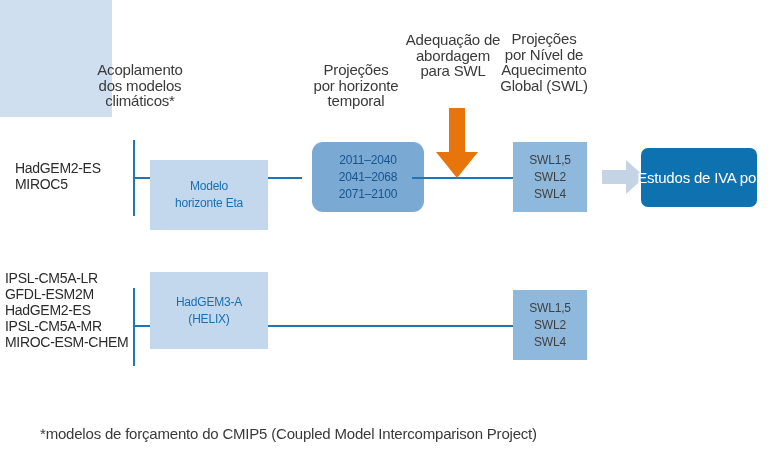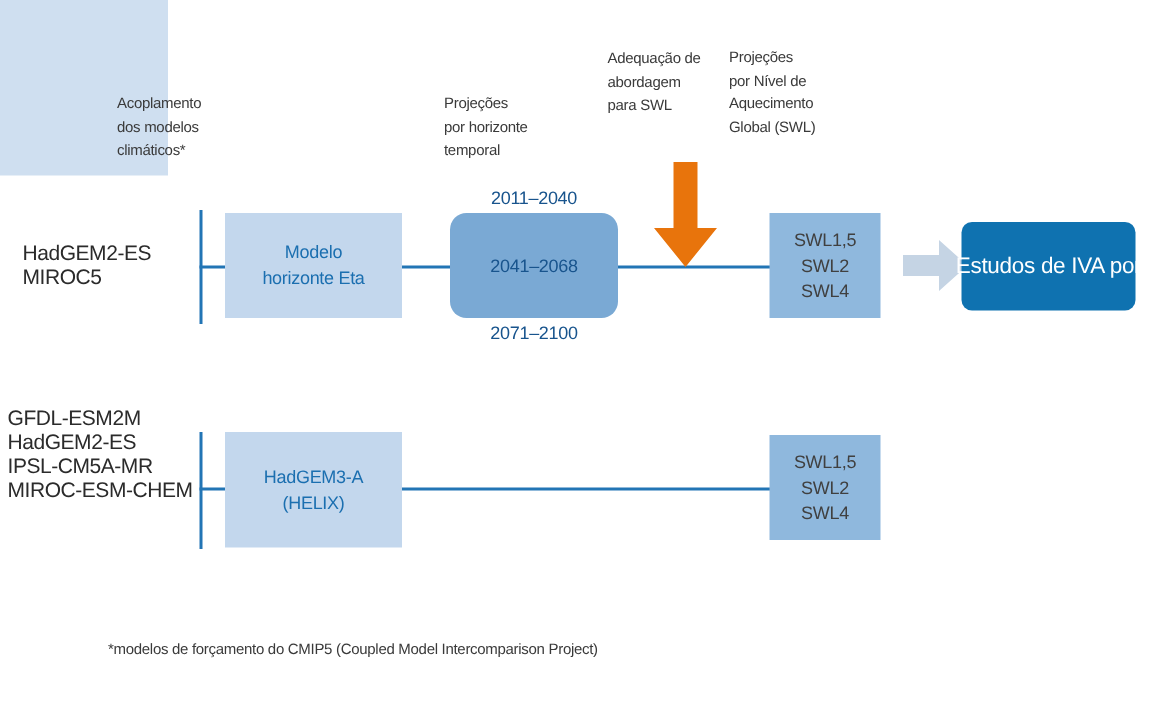--- a/index.html
+++ b/index.html
@@ -19,21 +19,22 @@
   #diagram {
     position: absolute;
     left: 0; top: 0;
     width: 768px;
     height: 476px;
   }
 
   
   .caption {
     position: absolute;
-    font-size: 10px;
+    text-align: center;
+    font-size: 15px;
     line-height: 15.5px;
     color: #3a3a3a;
     font-family: "Liberation Sans", sans-serif;
     letter-spacing: -0.2px;
     white-space: pre-line;
   }
 
   
   .model-stack {
     position: absolute;
@@ -102,26 +103,25 @@
   .arrow-down {
     position: absolute;
   }
   .arrow-right {
     position: absolute;
   }
 
   
   .footnote {
     position: absolute;
-    font-size: 10px;
+    font-size: 15px;
     line-height: 14px;
     color: #3a3a3a;
     letter-spacing: -0.2px;
     white-space: nowrap;
-    margin-left: 32px;
   }
 </style>
 </head>
 <body>
 
 <div id="diagram">
 
   <div class="caption" style="left:78px; top:62px; width:124px;">Acoplamento
 dos modelos
 climáticos*</div>
@@ -140,28 +140,28 @@
 Global (SWL)</div>
 
   <div class="model-stack" style="left:15px; top:160px; width:110px;">
     <div>HadGEM2-ES</div>
     <div>MIROC5</div>
   </div>
 
   <div class="vline" style="left:133px; top:140px; height:76px;"></div>
   <div class="hline" style="left:133px; top:177px; width:18px;"></div>
 
-  <div class="box box-eta" style="left:150px; top:142px; width:118px; height:70px;">
+  <div class="box box-eta" style="left:150px; top:160px; width:118px; height:70px;">
     <span>Modelo</span>
     <span>horizonte Eta</span>
   </div>
 
   <div class="hline" style="left:268px; top:177px; width:34px;"></div>
 
-  <div class="box box-horizon" style="left:300px; top:142px; width:112px; height:70px;gap:28px;">
+  <div class="box box-horizon" style="left:312px; top:142px; width:112px; height:70px;">
     <span>2011–2040</span>
     <span>2041–2068</span>
     <span>2071–2100</span>
   </div>
 
   <div class="hline" style="left:412px; top:177px; width:128px;"></div>
 
   <div class="arrow-down" style="left:435px; top:108px; width:44px; height:72px;">
     <svg width="44" height="72" viewBox="0 0 44 72" xmlns="http://www.w3.org/2000/svg">
       <polygon points="14,0 30,0 30,44 43,44 22,70 1,44 14,44" fill="#e8740c"></polygon>
@@ -180,30 +180,31 @@
     <svg width="44" height="35" viewBox="0 0 44 35" xmlns="http://www.w3.org/2000/svg">
       <polygon points="0,10 24,10 24,0 43,17 24,34 24,24 0,24" fill="#c5d4e4"></polygon>
     </svg>
   </div>
 
   <div class="box box-final" style="left:641px; top:148px; width:116px; height:59px; font-size:15px; line-height:16px;">
     <span>Estudos de IVA por</span>
   </div>
 
   <div class="model-stack" style="left:5px; top:270px; width:120px;">
+    <div>IPSL-CM5A-LR</div>
     <div>GFDL-ESM2M</div>
     <div>HadGEM2-ES</div>
     <div>IPSL-CM5A-MR</div>
     <div>MIROC-ESM-CHEM</div>
   </div>
 
   <div class="vline" style="left:133px; top:288px; height:78px;"></div>
   <div class="hline" style="left:133px; top:325px; width:18px;"></div>
 
-  <div class="box box-helix" style="left:150px; top:288px; width:118px; height:77px;">
+  <div class="box box-helix" style="left:150px; top:272px; width:118px; height:77px;">
     <span>HadGEM3-A</span>
     <span>(HELIX)</span>
   </div>
 
   <div class="hline" style="left:268px; top:325px; width:247px;"></div>
 
   <div class="box box-swl" style="left:513px; top:290px; width:74px; height:70px;">
     <span>SWL1,5</span>
     <span>SWL2</span>
     <span>SWL4</span>

